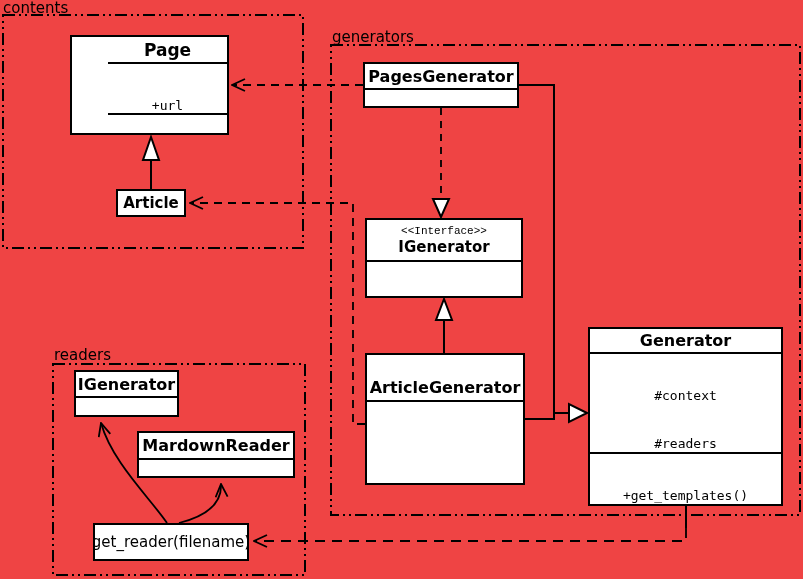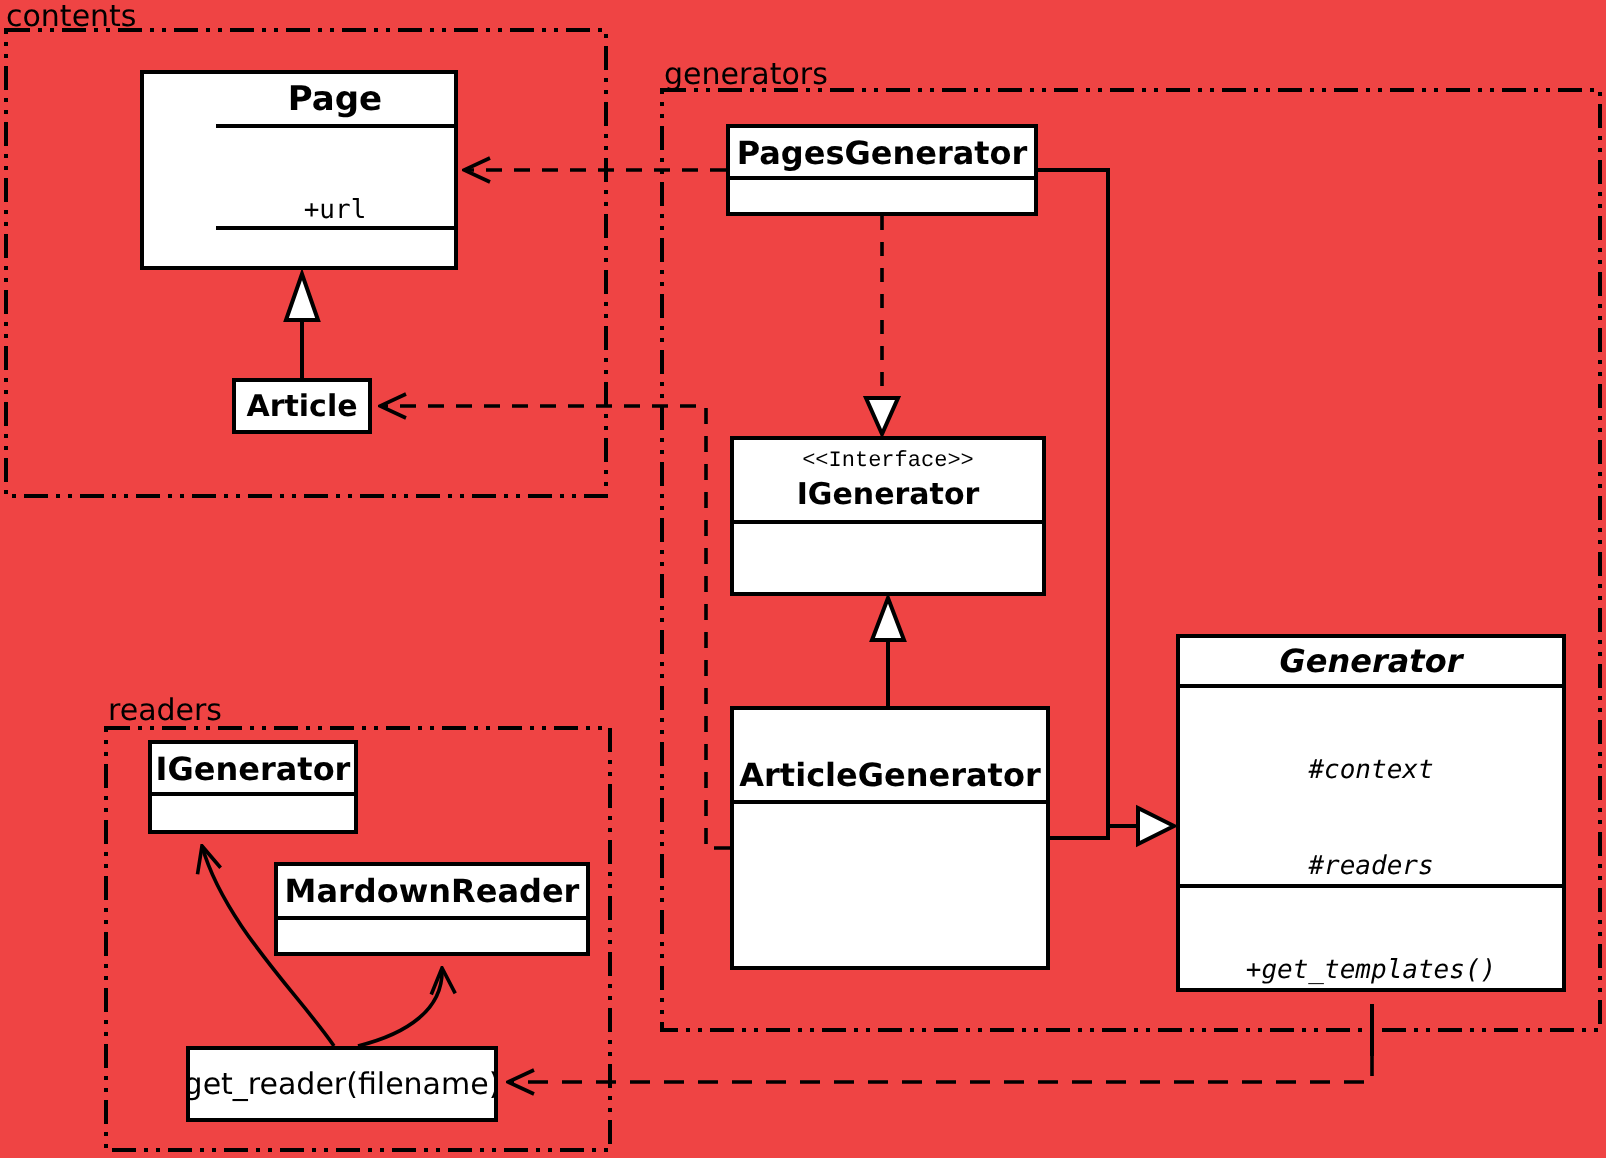--- a/index.html
+++ b/index.html
@@ -118,21 +118,21 @@
   </div>
 
   <div class="uml-class" style="left:365px; top:353px; width:160px; height:132px;">
     <div class="ct" style="height:25px;margin-top:20px;">ArticleGenerator</div>
     <div class="cm" style="height:36px;">
       <div>+generate_feeds()</div>
       
     </div>
   </div>
 
-  <div class="uml-class" style="left:588px; top:317px; width:195px; height:179px;font-style:italic;">
+  <div class="uml-class" style="left:588px; top:327px; width:195px; height:179px;">
     <div class="ct" style="height:23px;">Generator</div>
     <div class="cm" style="height:100px;">
       <div>#context</div>
       <div>#readers</div>
       
       
       
       
     </div>
     <div class="cm" style="height:52px;">

